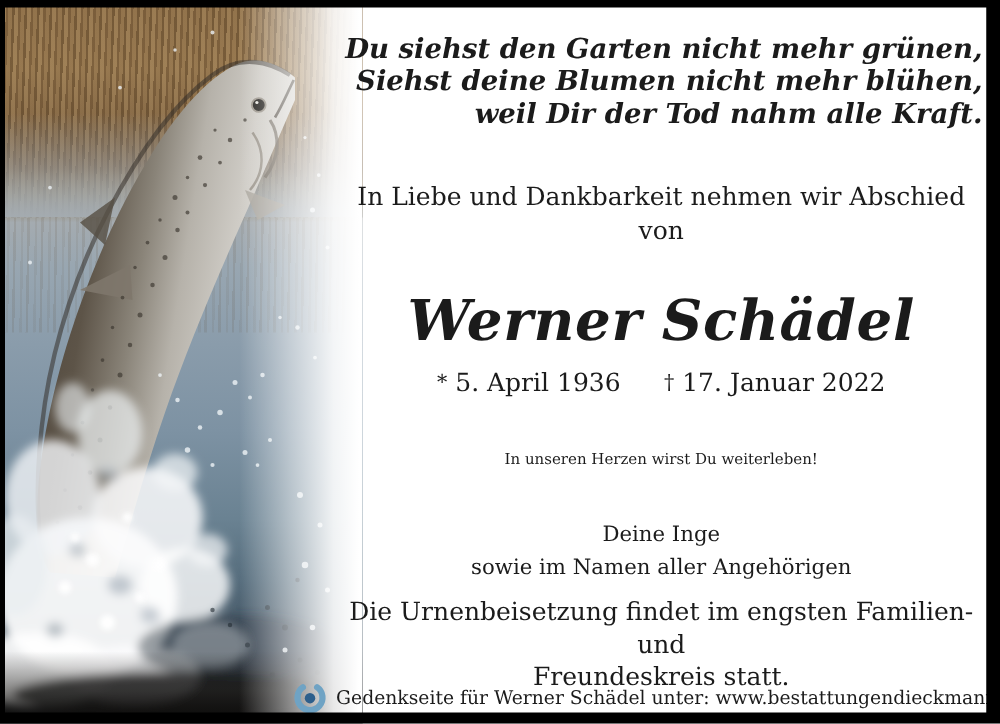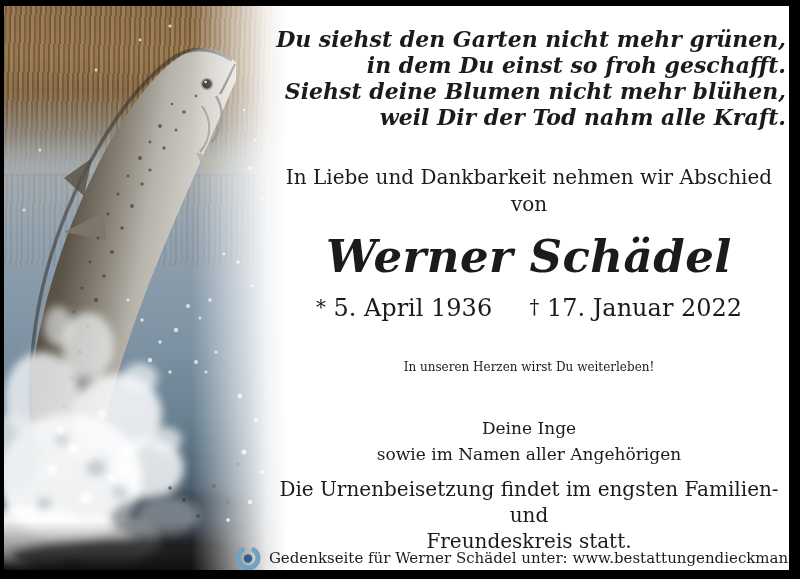--- a/index.html
+++ b/index.html
@@ -29,23 +29,23 @@
       rgba(88,68,44,.11) 6px 8px, rgba(255,255,255,0) 8px 11px);}
   .scene{position:absolute;left:0;top:0;width:290px;height:579px;}
   .bottom-shade{position:absolute;left:0;right:0;bottom:0;height:58px;z-index:4;
     background:linear-gradient(to top, rgba(8,7,6,.92), rgba(30,28,25,.5) 45%, rgba(0,0,0,0));}
   .fade{position:absolute;inset:0;z-index:5;
     background:linear-gradient(to right, rgba(255,255,255,0) 0 66%,
       rgba(255,255,255,.5) 80%, rgba(255,255,255,.9) 92%, #fff 99%);}
   
   .tblock{position:absolute;left:272px;right:14px;text-align:center;z-index:10;}
   .poem{top:26px;font-size:22px;line-height:26px;font-weight:bold;font-style:italic;text-align:right;}
-  .farewell{top:164px;font-size:20px;line-height:27px;}
+  .farewell{top:144px;font-size:20px;line-height:27px;}
   .name{top:231px;font-size:45px;line-height:1.15;font-weight:bold;letter-spacing:.5px;font-style:italic;}
-  .dates{top:294px;font-size:24px;}
+  .dates{top:294px;font-size:20px;}
   .dates .sep{display:inline-block;width:22px;}
   .dates .sym{font-size:.82em;position:relative;top:-2px;}
   .remember{top:360px;font-size:12px;}
   .mourners{top:415px;font-size:17px;line-height:26px;font-weight:normal;}
   .burial{top:476px;font-size:20px;line-height:26px;}
   .footer{position:absolute;left:268px;right:12px;top:543px;height:30px;z-index:10;
     display:flex;align-items:center;justify-content:center;gap:8px;white-space:nowrap;}
   .footer .ftext{font-size:15px;}
   .logo{width:26px;height:26px;flex:0 0 auto;}
 </style>
@@ -203,21 +203,20 @@
           <circle cx="238" cy="464" r="1.8"></circle>
           <circle cx="254" cy="538" r="2"></circle>
       </g>
     </svg>
     <div class="bottom-shade"></div>
     <div class="fade"></div>
   </div>
 
   <div class="tblock poem">
     <div>Du siehst den Garten nicht mehr grünen,</div>
-    <div>in dem Du einst so froh geschafft.</div>
     <div>Siehst deine Blumen nicht mehr blühen,</div>
     <div>weil Dir der Tod nahm alle Kraft.</div>
   </div>
 
   <div class="tblock farewell">
     <div>In Liebe und Dankbarkeit nehmen wir Abschied von</div>
   </div>
 
   <div class="tblock name">Werner Schädel</div>
 

